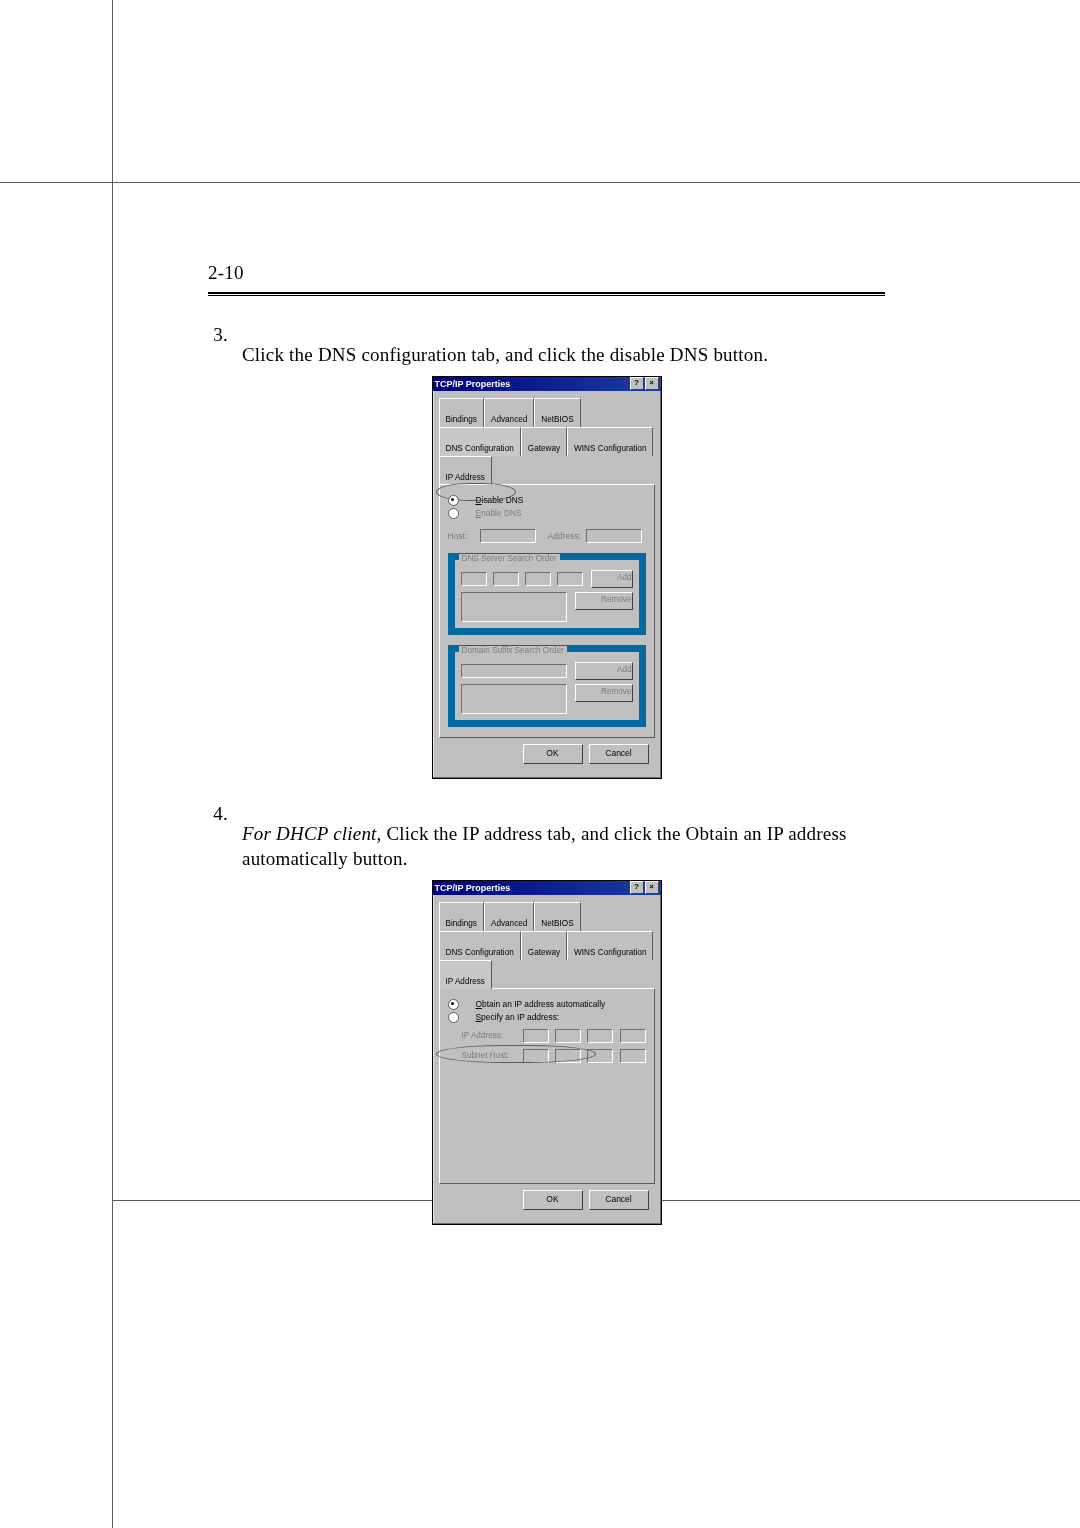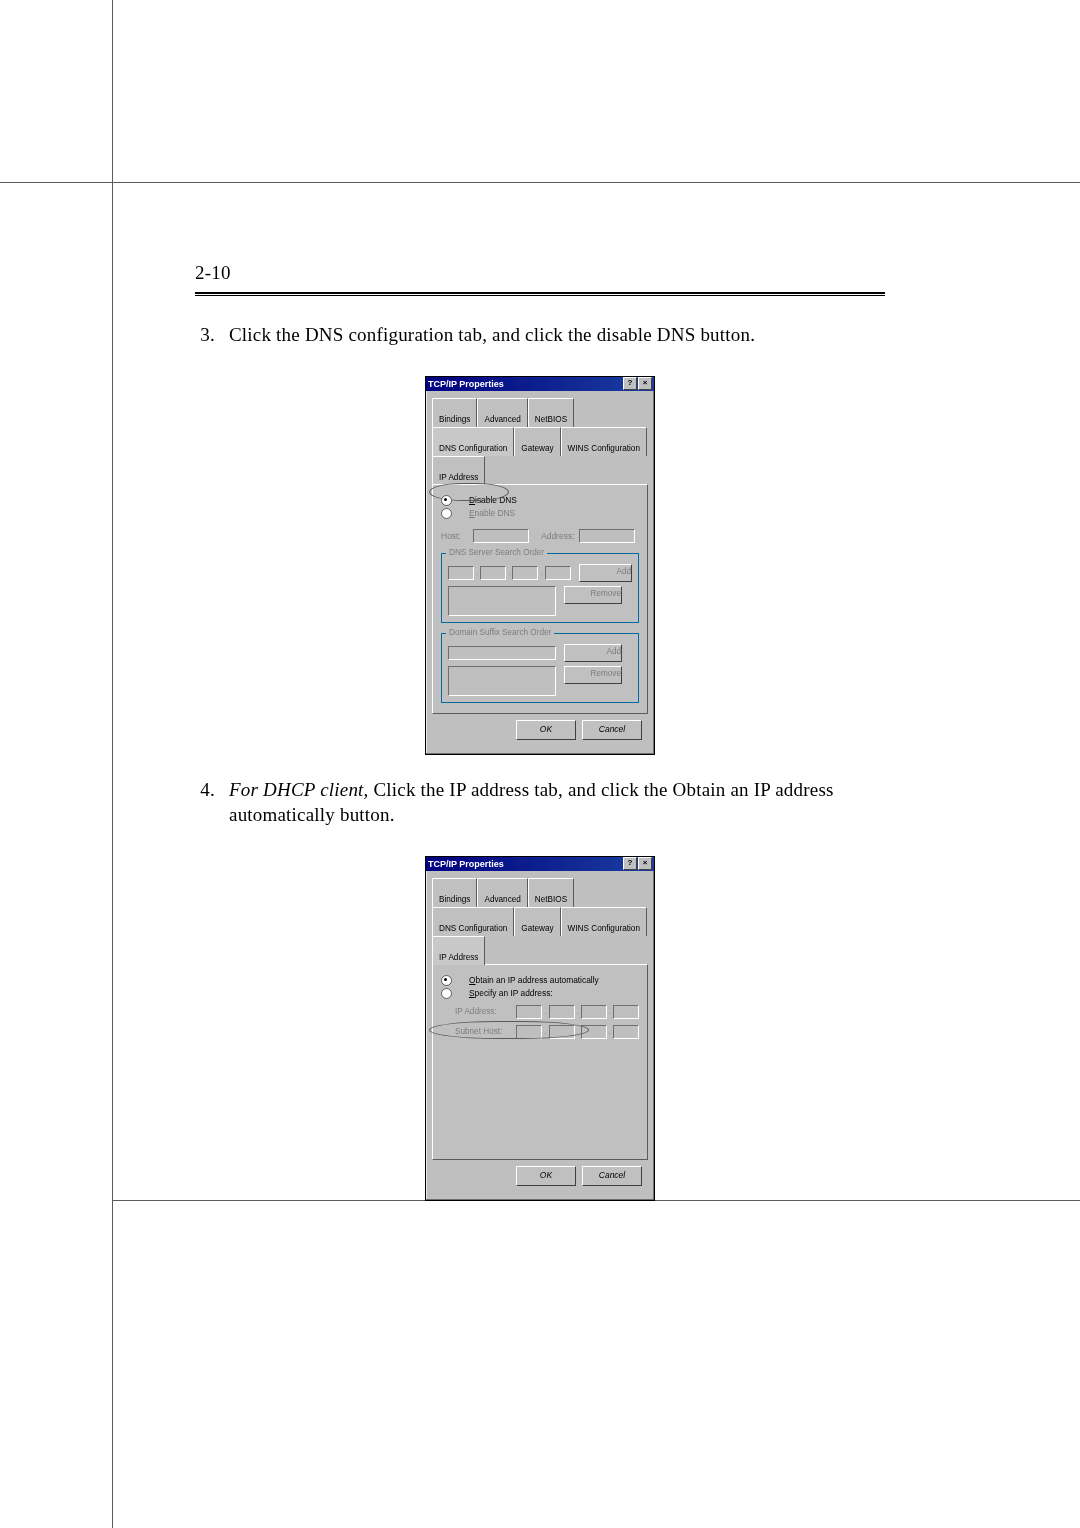--- a/index.html
+++ b/index.html
@@ -36,21 +36,21 @@
   .bottom-hRule {
     position: absolute;
     left: 112px;
     right: 0;
     top: 1200px;
     height: 1px;
     background: #5b5b5b;
   }
   .content {
     position: absolute;
-    left: 195px;
+    left: 208px;
     right: 195px;
     top: 262px;
   }
   .running-head {
     display: flex;
     align-items: baseline;
     gap: 60px;
     font-size: 19px;
     letter-spacing: 0.2px;
     padding-bottom: 6px;
@@ -76,28 +76,28 @@
   }
   .step {
     display: flex;
     gap: 14px;
     margin-top: 26px;
     font-size: 19px;
     line-height: 1.35;
     letter-spacing: 0.2px;
   }
   .step .num { min-width: 20px; text-align: right; }
-  .step .body { flex: 1; }
+  .step .body { flex: 1; margin-top: 20px; }
   .italic { font-style: italic; }
 
   
   .dlg-wrap {
     display: flex;
     justify-content: center;
-    margin-top: 28px;
+    margin-top: 8px;
   }
   .dialog {
     width: 228px;
     background: #bfbfbf;
     border: 1px solid #000;
     box-shadow: inset -1px -1px 0 #6e6e6e, inset 1px 1px 0 #e6e6e6;
     font-family: "MS Sans Serif", Tahoma, Arial, sans-serif;
     font-size: 8.5px;
     color: #000;
   }
@@ -206,21 +206,21 @@
     background: #bfbfbf;
     border-top: 1px solid #6e6e6e;
     border-left: 1px solid #6e6e6e;
     border-right: 1px solid #fff;
     border-bottom: 1px solid #fff;
   }
   .ipbox { display: flex; gap: 1px; align-items: center; }
   .ipdot { color: #7c7c7c; font-size: 8px; line-height: 8px; margin: 0 1px;}
   .groupbox {
     position: relative;
-    border: 1px solid #0369a1;
+    border: 7px solid #0369a1;
     margin-top: 10px;
     padding: 10px 6px 6px 6px;
   }
   .groupbox .legend {
     position: absolute;
     top: -6px; left: 4px;
     background: #c0c0c0;
     padding: 0 3px;
     font-size: 8.2px;
     color: #7c7c7c;
@@ -235,21 +235,20 @@
     font-size: 8.2px;
     text-align: right;
     line-height: 14px;
     color: #7c7c7c;
   }
   .dlg-actions {
     display: flex;
     justify-content: flex-end;
     gap: 6px;
     padding: 6px 6px 6px 0;
-    font-style: italic;
   }
   .btn {
     width: 58px; height: 18px;
     background: #c0c0c0;
     border-top: 1px solid #fff;
     border-left: 1px solid #fff;
     border-right: 1px solid #404040;
     border-bottom: 1px solid #404040;
     font-size: 8.5px;
     text-align: center;

